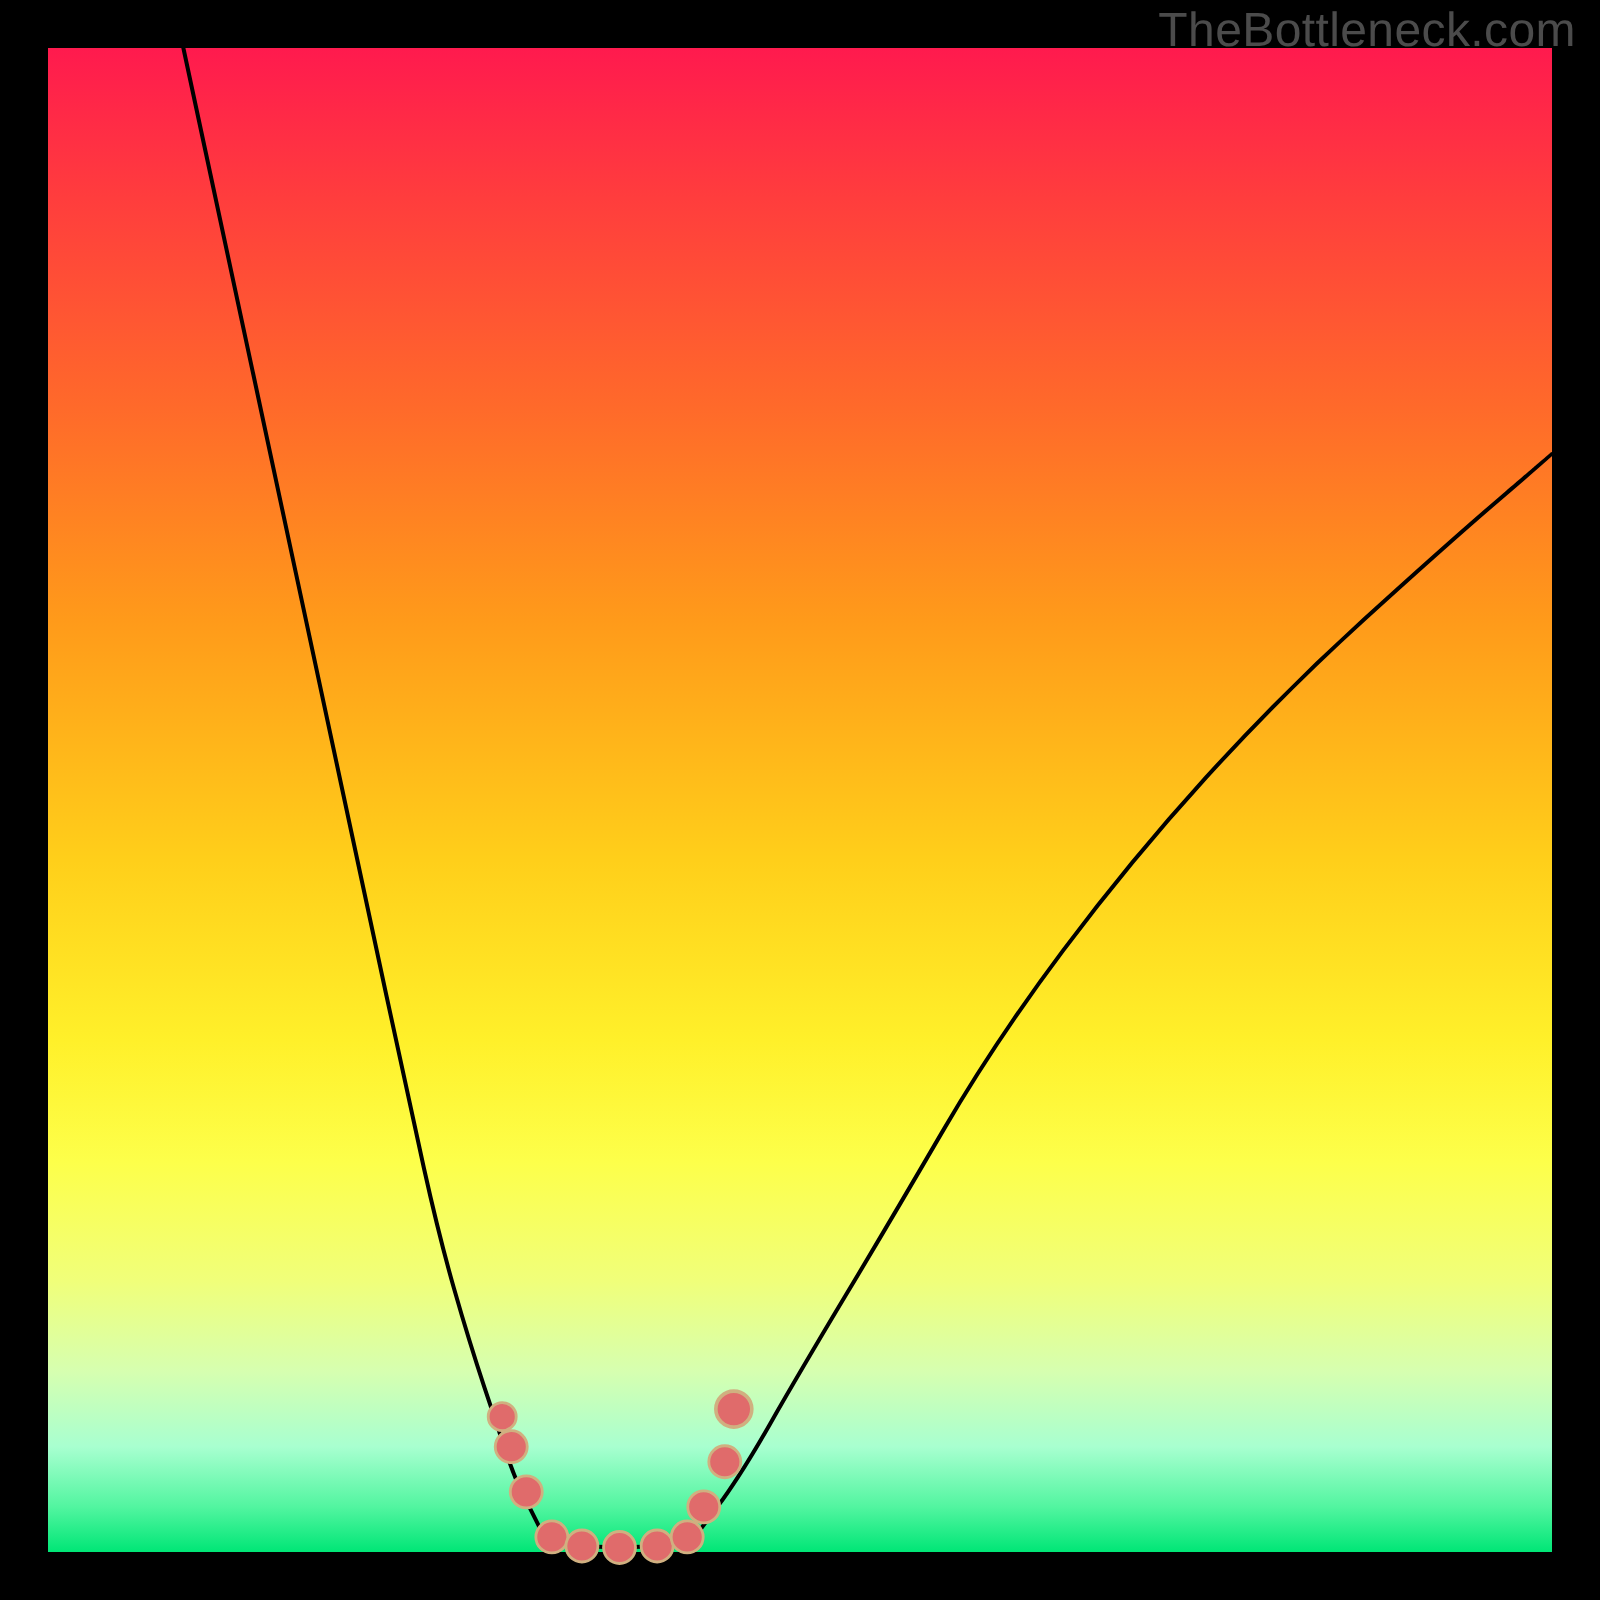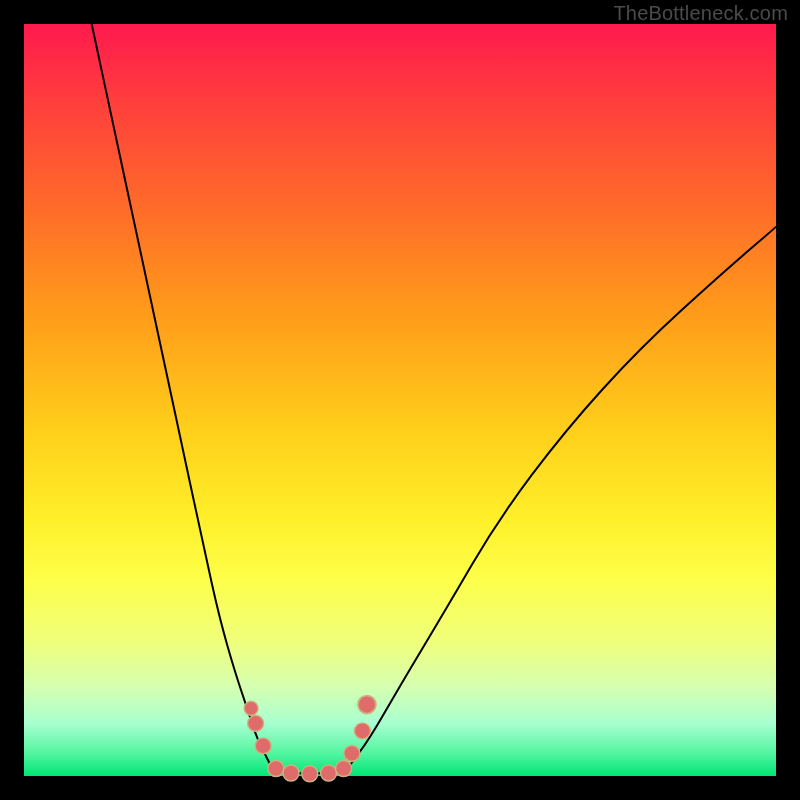--- a/index.html
+++ b/index.html
@@ -35,21 +35,21 @@
       #d6ffb0 88%,
       #a8ffd0 93%,
       #52f5a0 97%,
       #00e676 100%);
   }
   .watermark {
     position: absolute;
     top: 2px;
     right: 12px;
     color: #4b4b4b;
-    font-size: 20px;
+    font-size: 24px;
     font-weight: 500;
     letter-spacing: 0.2px;
     user-select: none;
   }
   svg.overlay {
     position: absolute;
     left: 0;
     top: 0;
     width: 752px;
     height: 752px;

